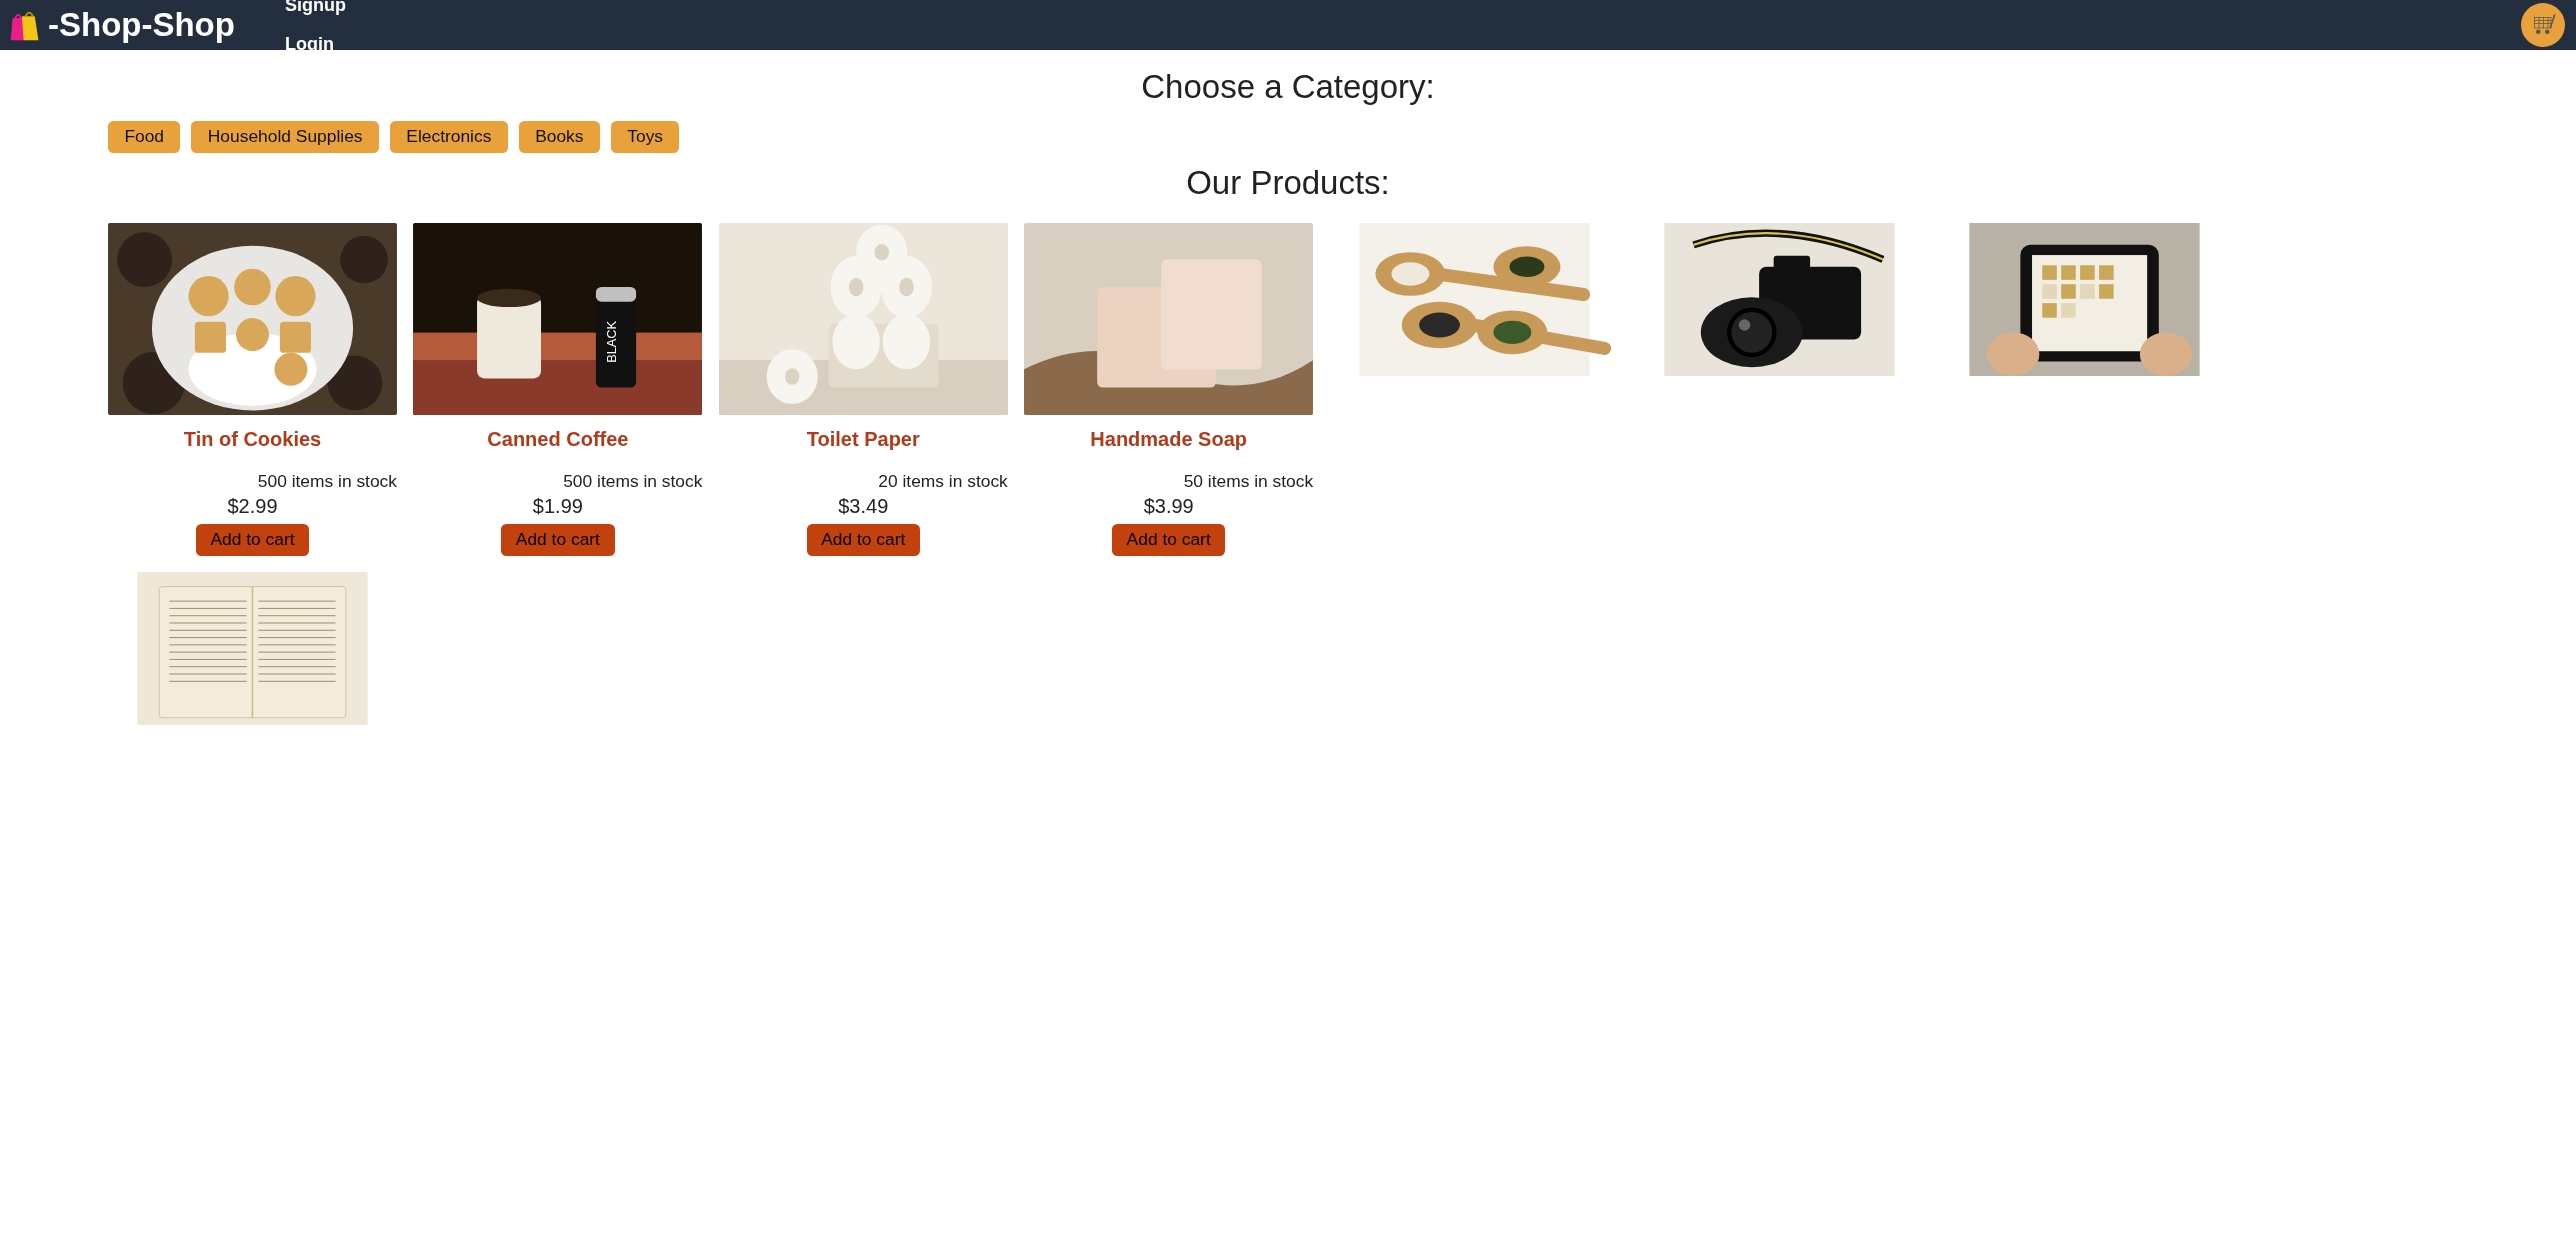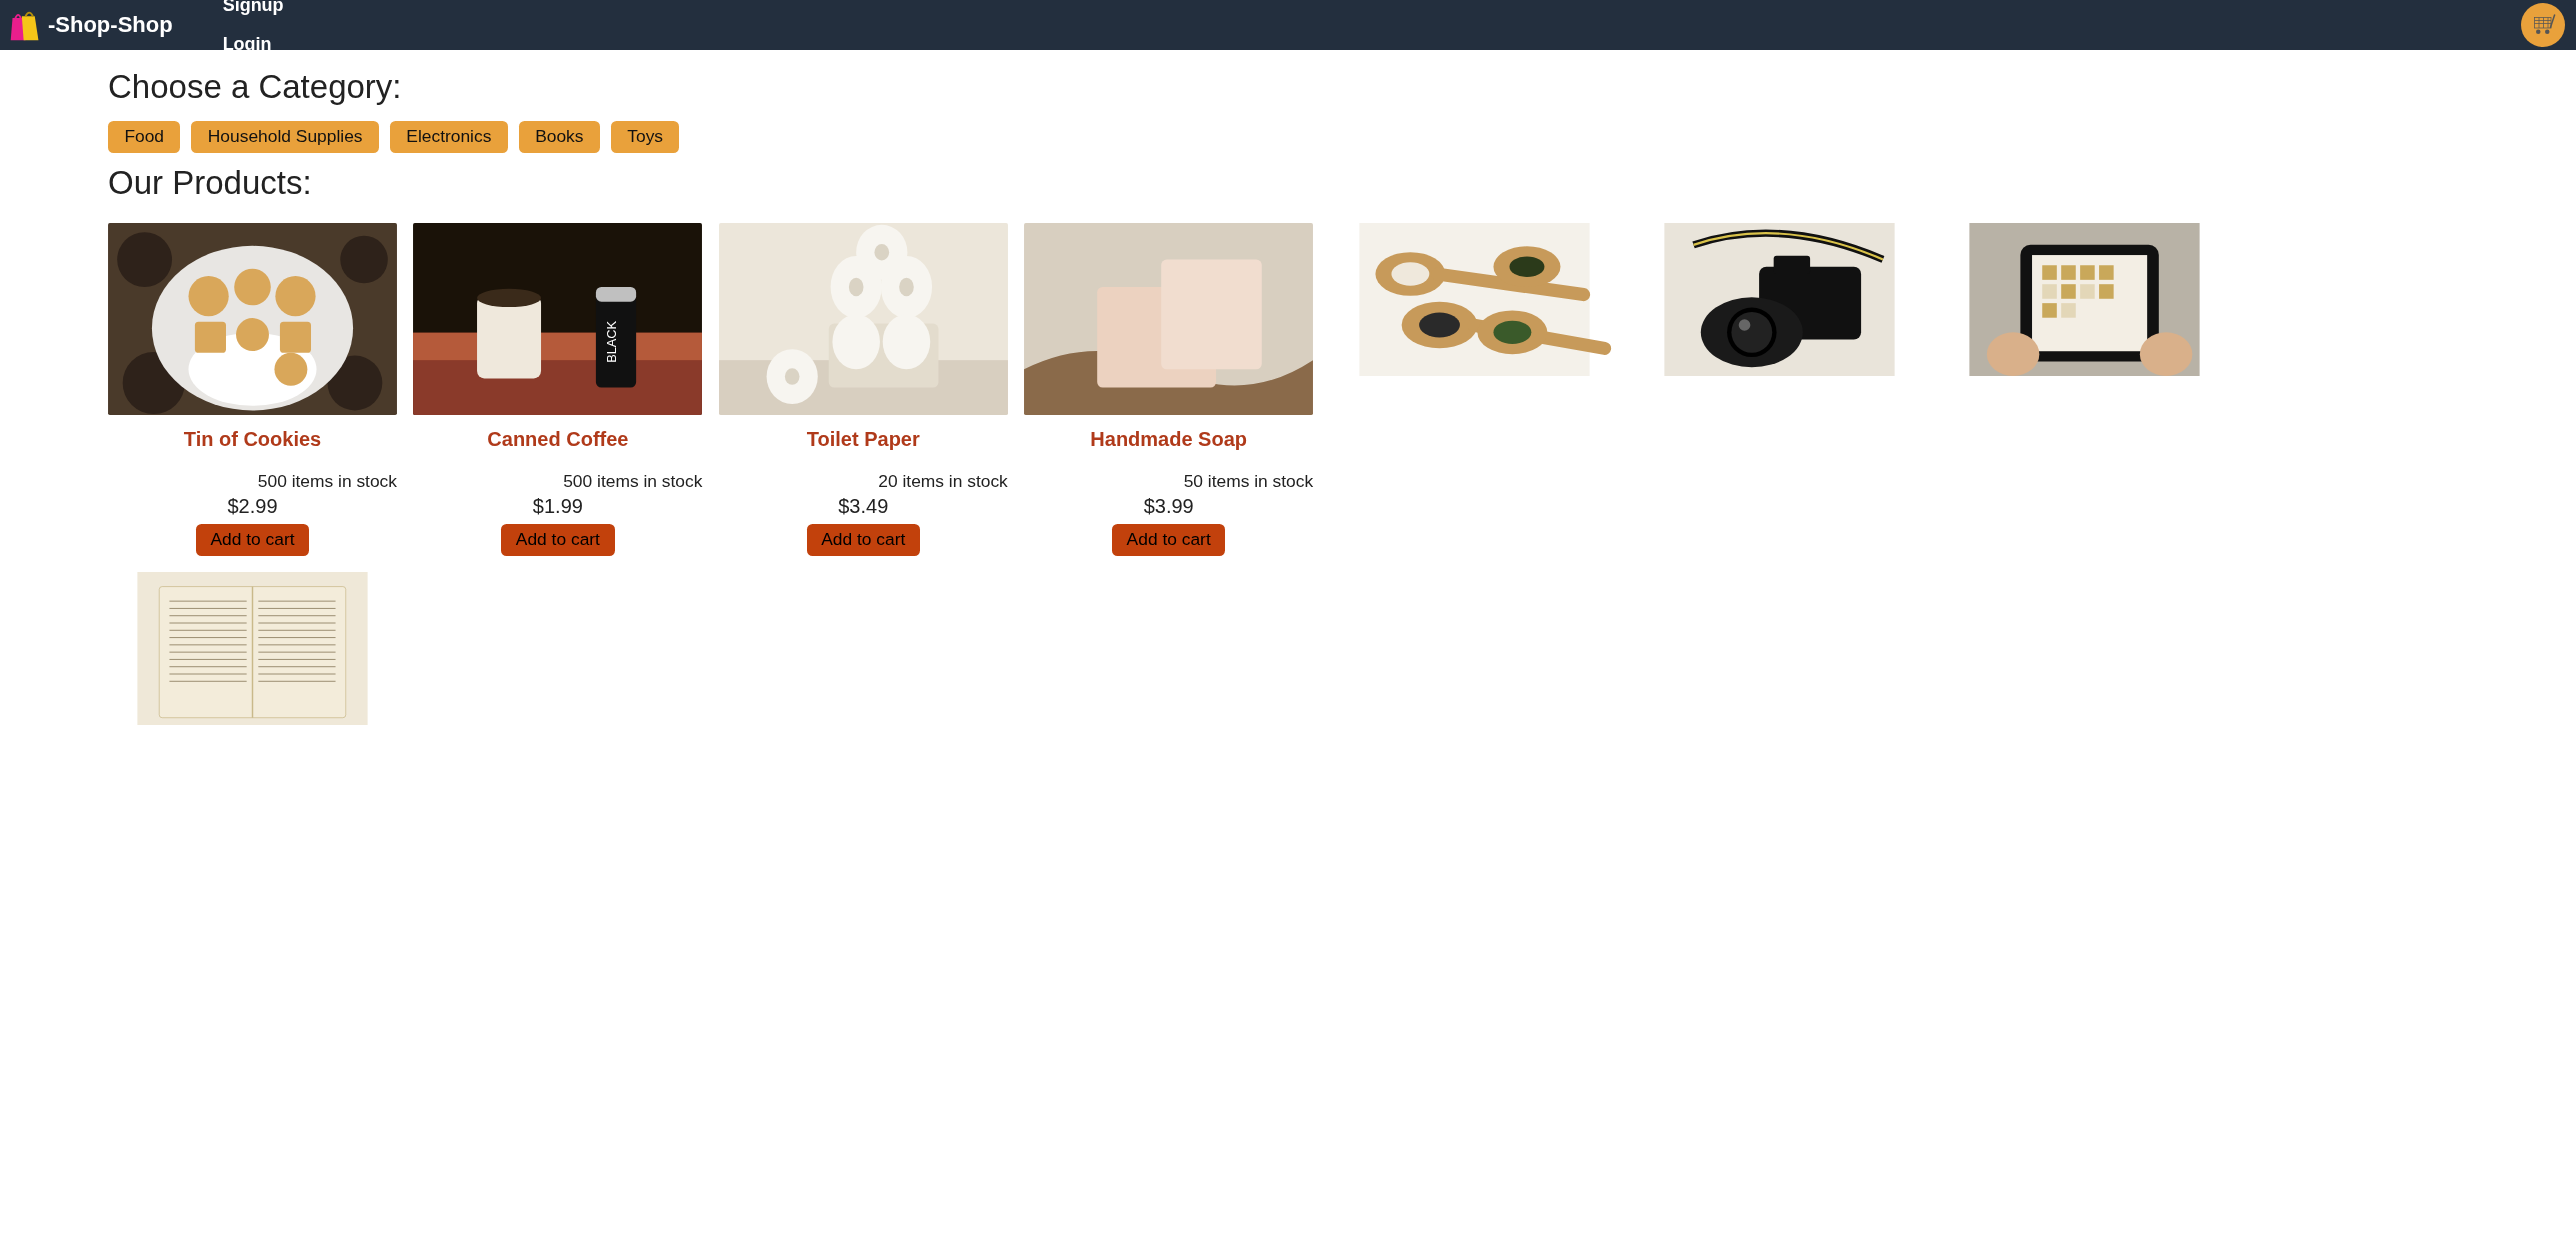--- a/index.html
+++ b/index.html
@@ -18,21 +18,21 @@
     color: #fff;
     justify-content: space-between;
   }
   .nav-left {
     display: flex;
     align-items: center;
   }
   .brand {
     display: flex;
     align-items: center;
-    font-size: 22px;
+    font-size: 33px;
     font-weight: 700;
     color: #fff;
     text-decoration: none;
   }
   .brand-icon { display:inline-flex; margin-right: 3.7px; }
   .nav-links {
     display: flex;
     margin-left: 50px;
     gap: 18px;
     flex-direction: column;
@@ -52,20 +52,21 @@
     cursor: pointer;
   }
   .container {
     padding: 7.3px 108px 27px 108px;
   }
   h2.section-title {
     font-size: 33px;
     font-weight: 400;
     margin: 11px 0 14.6px 0;
     color: #222;
+    text-align: center;
   }
   .category-bar {
     display: flex;
     gap: 11px;
     flex-wrap: wrap;
     margin-bottom: 9px;
   }
   .pill {
     background: #e9a13b;
     border: none;

